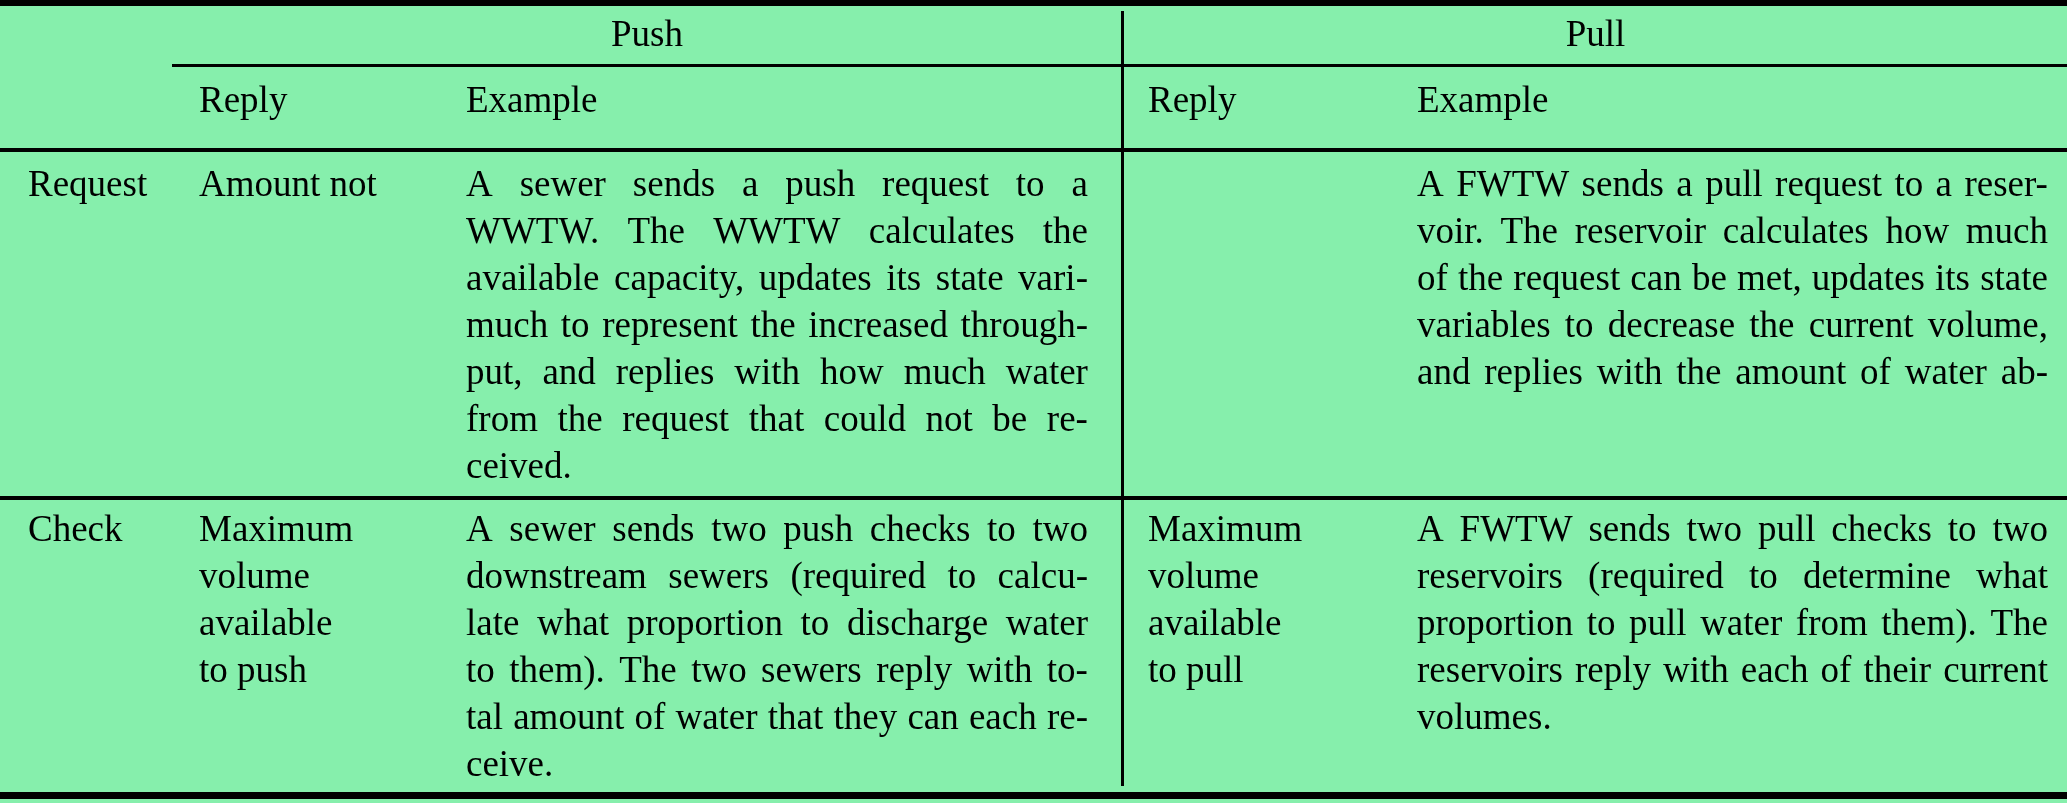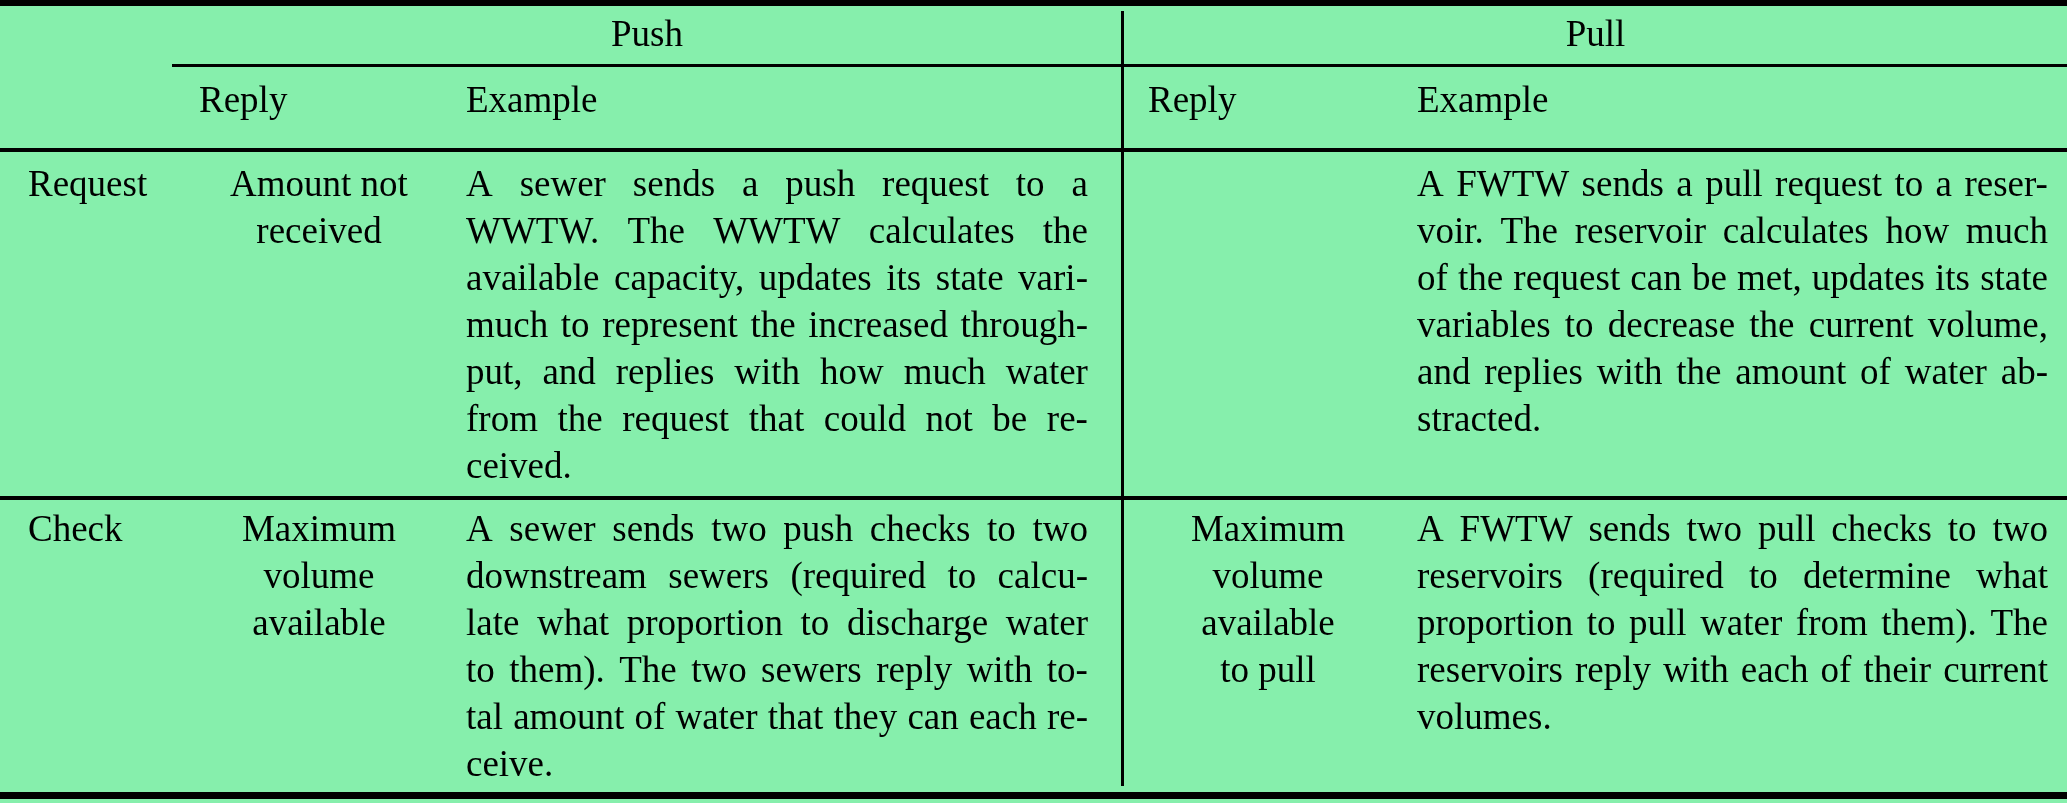--- a/index.html
+++ b/index.html
@@ -28,21 +28,21 @@
 
   .cell { position:absolute; }
   .row1 { top:160px; }
   .row2 { top:505px; }
   .cell.label        { left:28px;   width:160px; }
   .c-push-reply      { left:199px;  width:240px; }
   .c-push-example    { left:466px;  width:622px; }
   .c-pull-reply      { left:1148px; width:240px; }
   .c-pull-example    { left:1417px; width:631px; }
 
-  .cell .line { height:47px;text-align:center; }
+  .cell .line { height:47px; }
   .justify .line { display:flex; justify-content:space-between; white-space:nowrap; }
   .justify .line.last { justify-content:flex-start; gap:0.25em; }
 </style>
 </head>
 <body>
 
 <div class="page">
 
   <div class="rule top"></div>
 
@@ -55,21 +55,20 @@
   <div class="subh push-reply">Reply</div>
   <div class="subh push-example">Example</div>
   <div class="subh pull-reply">Reply</div>
   <div class="subh pull-example">Example</div>
 
   <div class="rule hdr"></div>
 
   <div class="cell label row1">Request</div>
   <div class="cell row1 c-push-reply">
       <div class="line">Amount not</div>
-      <div class="line last">received</div>
     </div>
   <div class="cell justify row1 c-push-example">
       <div class="line">
         <span>A</span>
         <span>sewer</span>
         <span>sends</span>
         <span>a</span>
         <span>push</span>
         <span>request</span>
         <span>to</span>
@@ -163,32 +162,30 @@
       <div class="line">
         <span>and</span>
         <span>replies</span>
         <span>with</span>
         <span>the</span>
         <span>amount</span>
         <span>of</span>
         <span>water</span>
         <span>ab-</span>
       </div>
-      <div class="line last">
-        <span>stracted.</span>
-      </div>
     </div>
 
   <div class="rule mid"></div>
 
   <div class="cell label row2">Check</div>
   <div class="cell row2 c-push-reply">
       <div class="line">Maximum</div>
       <div class="line">volume</div>
       <div class="line">available</div>
+      <div class="line last">to push</div>
     </div>
   <div class="cell justify row2 c-push-example">
       <div class="line">
         <span>A</span>
         <span>sewer</span>
         <span>sends</span>
         <span>two</span>
         <span>push</span>
         <span>checks</span>
         <span>to</span>

